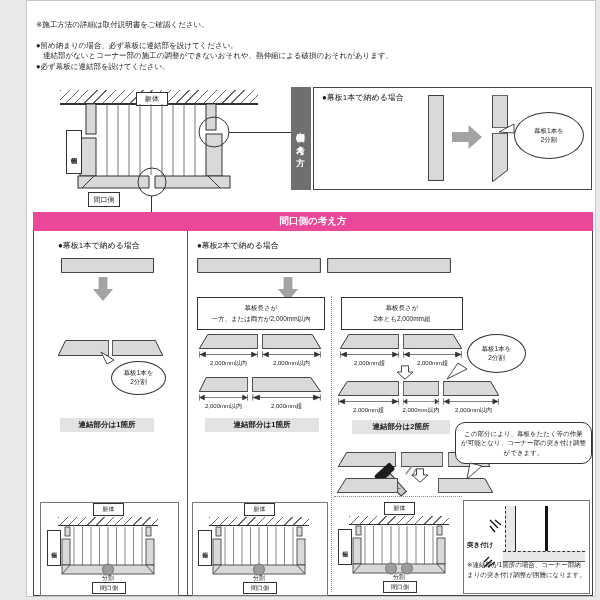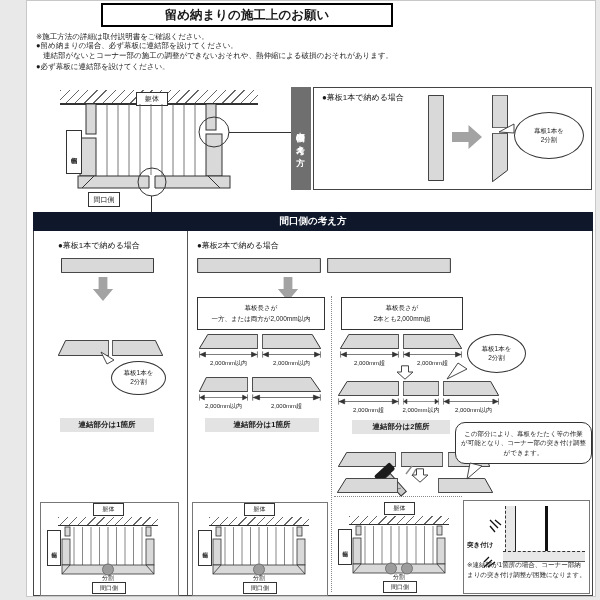--- a/index.html
+++ b/index.html
@@ -9,21 +9,21 @@
   .panel{position:absolute;left:26px;top:0;width:570px;height:597px;background:#fff;border:1px solid #c8c8c8;box-sizing:border-box}
   .title{position:absolute;left:101px;top:3px;width:288px;height:20px;border:2px solid #000;background:#fff;
     display:flex;align-items:center;justify-content:center;font-size:12.5px;font-weight:bold;white-space:nowrap}
   .txt{position:absolute;white-space:nowrap;font-size:7.5px}
   .label-box{position:absolute;border:1px solid #333;background:#fff;display:flex;align-items:center;justify-content:center;white-space:nowrap}
   .vlabel{position:absolute;border:1px solid #333;background:#fff;writing-mode:vertical-rl;text-orientation:upright;
     display:flex;align-items:center;justify-content:center;font-size:6.5px;line-height:1}
   .hatch{position:absolute;background:repeating-linear-gradient(135deg,#666 0 1px,transparent 1px 6.5px);border-bottom:2px solid #333}
   .vbanner{position:absolute;background:#6f6f6f;color:#fff;writing-mode:vertical-rl;text-orientation:upright;
     display:flex;align-items:center;justify-content:center;font-size:8.5px;font-weight:bold;letter-spacing:1px}
-  .hdr{position:absolute;background:#0f172a;color:#fff;font-weight:bold;display:flex;align-items:center;justify-content:center;font-size:9.5px}
+  .hdr{position:absolute;background:#ec4899;color:#fff;font-weight:bold;display:flex;align-items:center;justify-content:center;font-size:9.5px}
   .box{position:absolute;border:1px solid #444;background:#fff;box-sizing:border-box}
   .bubble{position:absolute;border:1px solid #333;border-radius:50%;background:#fff;display:flex;flex-direction:column;
     align-items:center;justify-content:center;text-align:center;font-size:6.5px;line-height:1.35;z-index:5}
   .workbubble{position:absolute;border:1px solid #333;border-radius:10px;background:#fff;display:flex;align-items:center;
     font-size:6.5px;text-align:center;line-height:1.45;padding:2px 5px;box-sizing:border-box;z-index:5}
   .joint{position:absolute;background:#e3e3e3;display:flex;align-items:center;justify-content:center;font-size:7.5px;font-weight:bold;white-space:nowrap}
   .cond{position:absolute;border:1px solid #333;background:#fff;display:flex;flex-direction:column;align-items:center;
     justify-content:center;font-size:6.5px;text-align:center;line-height:1.6}
   svg.piece{position:absolute;overflow:visible;fill:#d9d9d9;stroke:#333}
   svg.dim{position:absolute;stroke:#333;fill:#333}
@@ -71,22 +71,21 @@
       <line x1="99" y1="0.5" x2="99" y2="9.5" stroke-width="1"></line>
       <polygon points="2,5 11,1.6 11,8.4"></polygon>
         <polygon points="98,5 89,1.6 89,8.4"></polygon>
       </symbol>
   </defs>
 </svg>
 
 <div id="stage">
   <div class="panel"></div>
 
-  <div class="title">留め納まりの施工上のお願い</div>
-  <div class="txt" style="left:36px;top:32px">※施工方法の詳細は取付説明書をご確認ください。</div>
+  <div class="txt" style="left:36px;top:20px">※施工方法の詳細は取付説明書をご確認ください。</div>
   <div class="txt" style="left:43px;top:51px">連結部がないとコーナー部の施工の調整ができないおそれや、熱伸縮による破損のおそれがあります。</div>
   <div class="txt" style="left:36px;top:41px">●留め納まりの場合、必ず幕板に連結部を設けてください。</div>
   <div class="txt" style="left:36px;top:62px">●必ず幕板に連結部を設けてください。</div>
 
   <div class="hatch" style="left:60px;top:90px;width:198px;height:13px"></div>
   <div class="label-box" style="left:136px;top:92px;width:30px;height:12px;font-size:7px">躯体</div>
   <svg class="abs" style="left:60px;top:103px" width="200" height="110" viewBox="0 0 200 110">
     <g stroke="#555" stroke-width="0.8">
       <path d="M47 1V73M58 1V73M69 1V73M80 1V73M91 1V73M102 1V73M113 1V73M124 1V73M135 1V73" fill="none"></path>
     </g>

